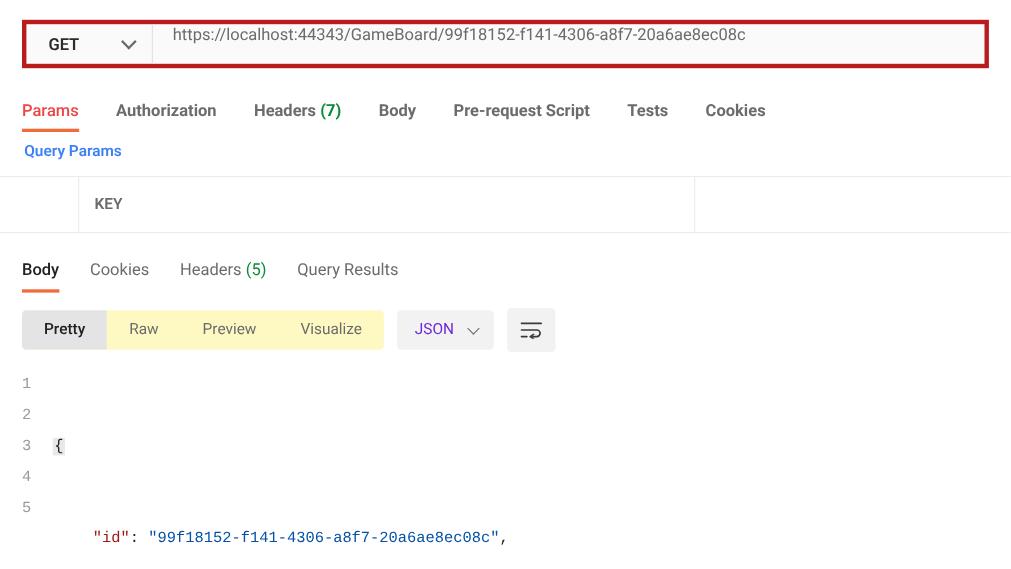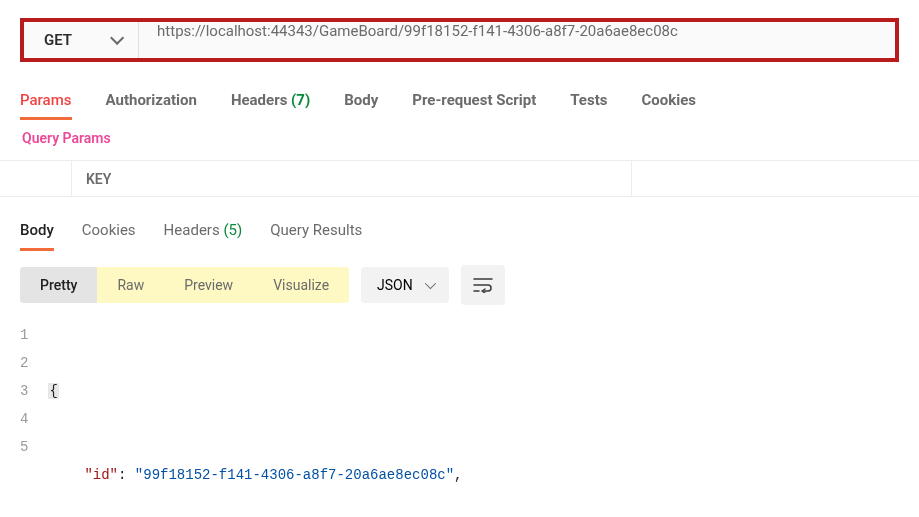--- a/index.html
+++ b/index.html
@@ -71,28 +71,28 @@
     left: 0; right: 0; bottom: -3px;
     height: 3px;
     background: #f26b3a;
   }
   .tab .count { color: #0a8a3a; }
 
   .section-label {
     padding: 10px 22px 14px 22px;
     font-weight: 600;
     font-size: 14px;
-    color: #ec4899;
+    color: #3b82f6;
   }
 
   .params-header {
     display: flex;
     border-top: 1px solid #ececec;
     border-bottom: 1px solid #ececec;
-    height: 37px;
+    height: 52px;
     align-items: flex-end;
     color: #6b6b6b;
     font-weight: 600;
     font-size: 14px;
   }
   .col-check {
     width: 72px;
     border-right: 1px solid #ececec;
     height: 100%;
   }
@@ -162,21 +162,21 @@
     font-weight: 500;
   }
   .pill {
     display: flex;
     align-items: center;
     gap: 12px;
     background: #f2f2f2;
     border-radius: 4px;
     padding: 10px 16px;
     font-size: 14px;
-    color: #000000;
+    color: #6d28d9;
     cursor: pointer;
   }
   .pill .chevron { transform: rotate(45deg) translateY(-2px); width:8px; height:8px; border-width:1.5px; }
   .icon-btn {
     background: #f2f2f2;
     border-radius: 4px;
     width: 44px; height: 40px;
     display: flex;
     align-items: center;
     justify-content: center;

